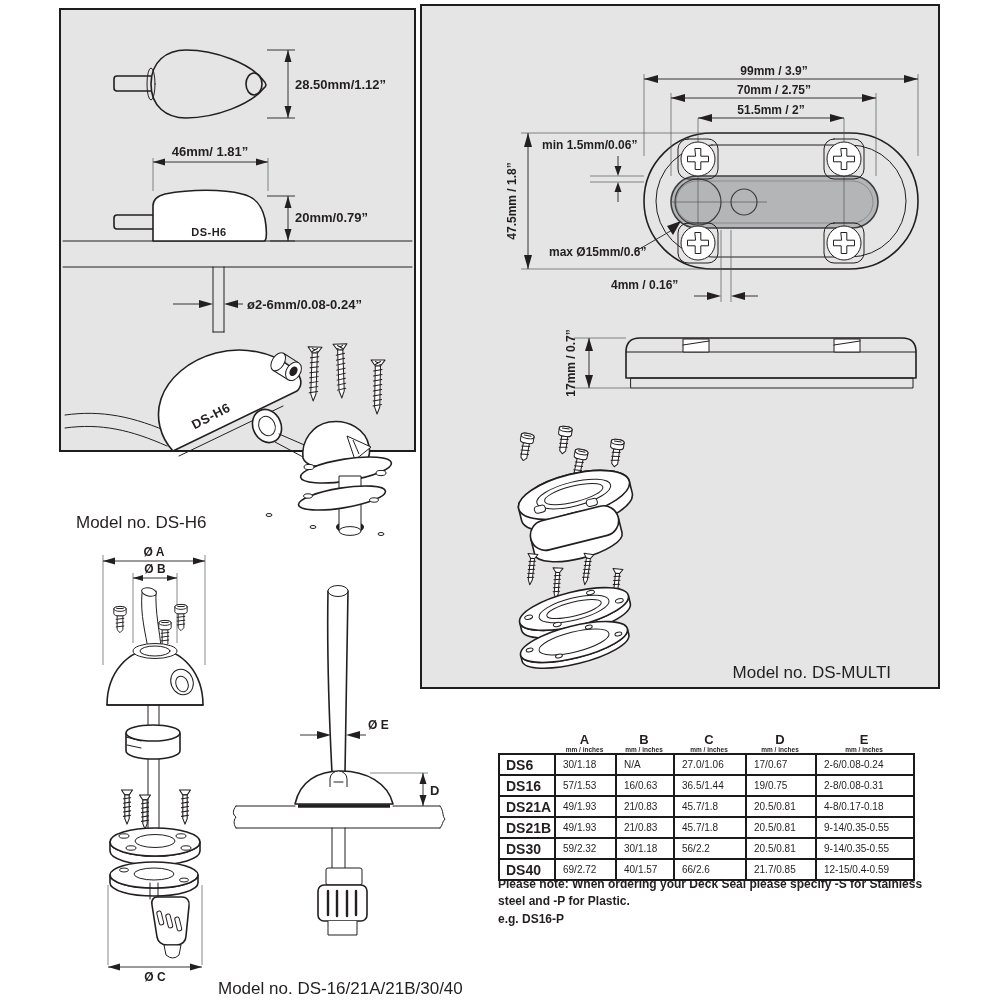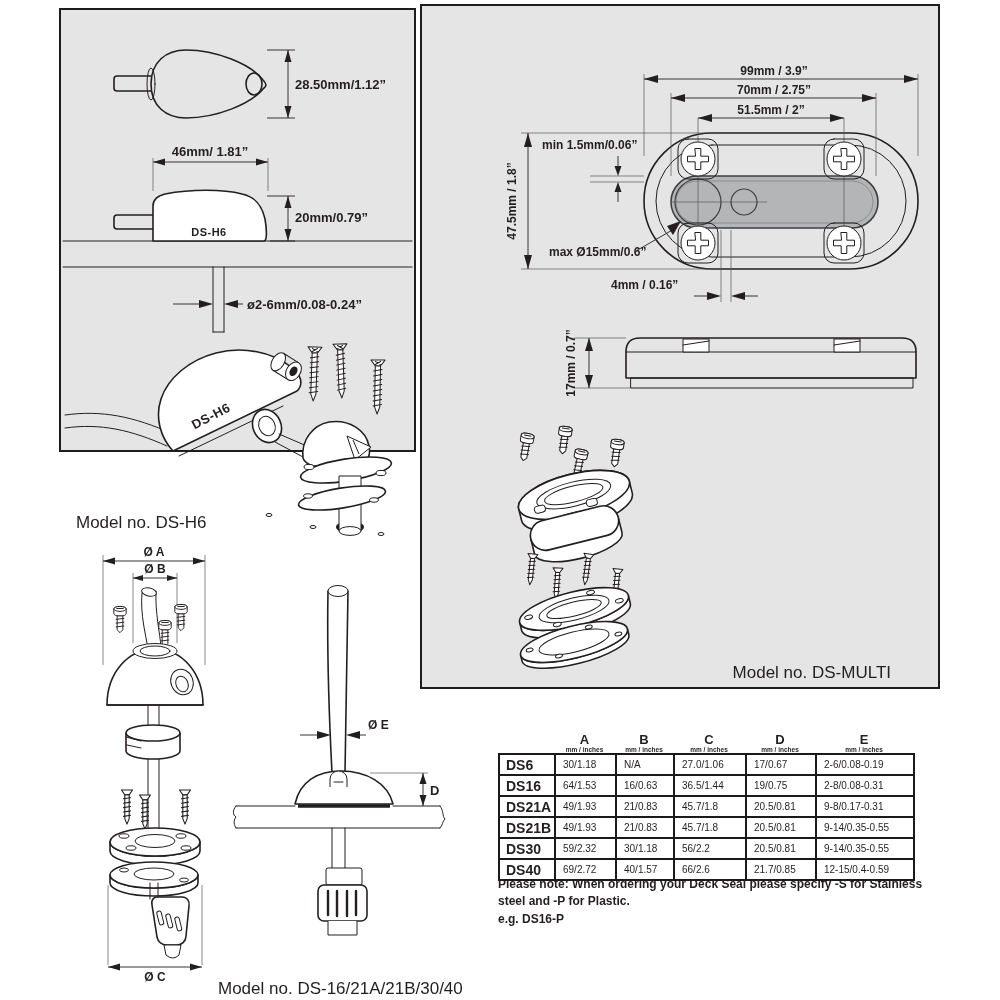--- a/index.html
+++ b/index.html
@@ -438,37 +438,37 @@
           <col style="width:70px">
           <col style="width:98px">
         </colgroup>
       <tbody>
           <tr>
         <td class="model">DS6</td>
         <td>30/1.18</td>
         <td>N/A</td>
         <td>27.0/1.06</td>
         <td>17/0.67</td>
-        <td>2-6/0.08-0.19</td>
+        <td>2-6/0.08-0.24</td>
       </tr>
       <tr>
         <td class="model">DS16</td>
-        <td>64/1.53</td>
+        <td>57/1.53</td>
         <td>16/0.63</td>
         <td>36.5/1.44</td>
         <td>19/0.75</td>
         <td>2-8/0.08-0.31</td>
       </tr>
       <tr>
         <td class="model">DS21A</td>
         <td>49/1.93</td>
         <td>21/0.83</td>
         <td>45.7/1.8</td>
         <td>20.5/0.81</td>
-        <td>9-8/0.17-0.31</td>
+        <td>4-8/0.17-0.18</td>
       </tr>
       <tr>
         <td class="model">DS21B</td>
         <td>49/1.93</td>
         <td>21/0.83</td>
         <td>45.7/1.8</td>
         <td>20.5/0.81</td>
         <td>9-14/0.35-0.55</td>
       </tr>
       <tr>

